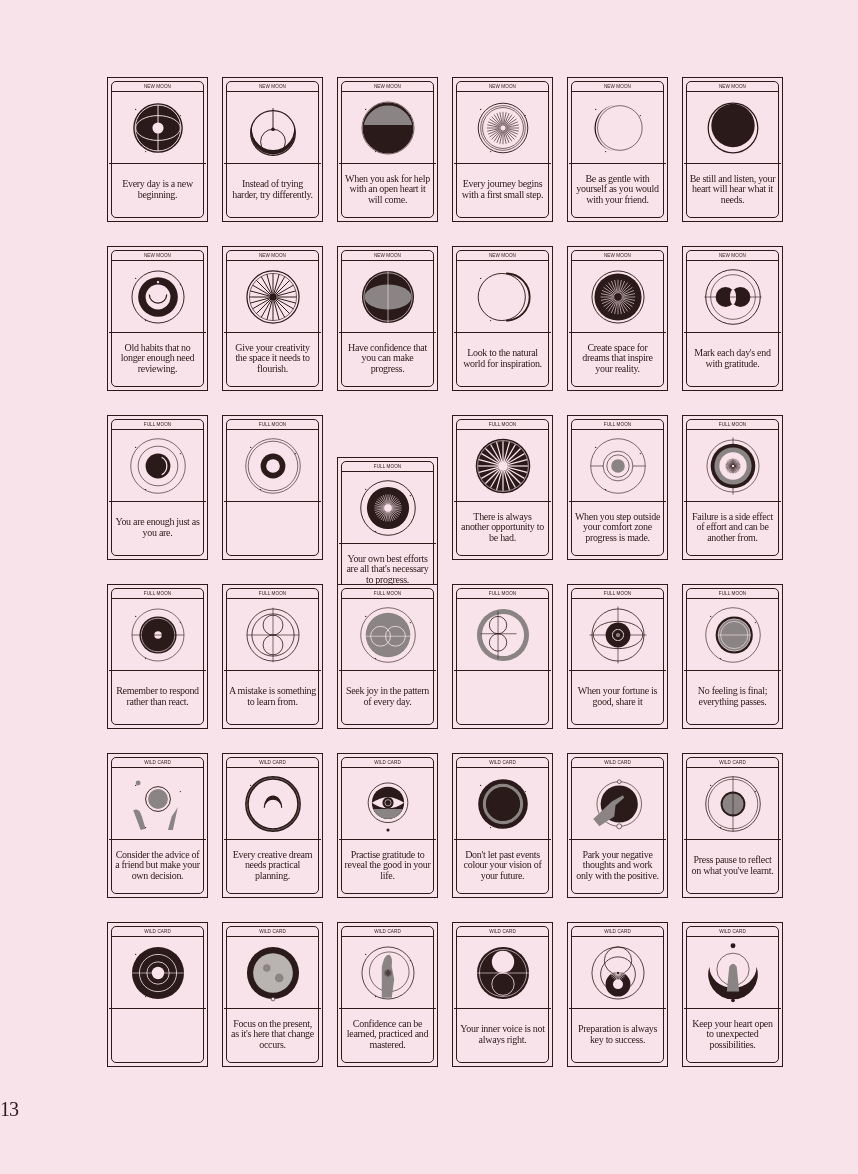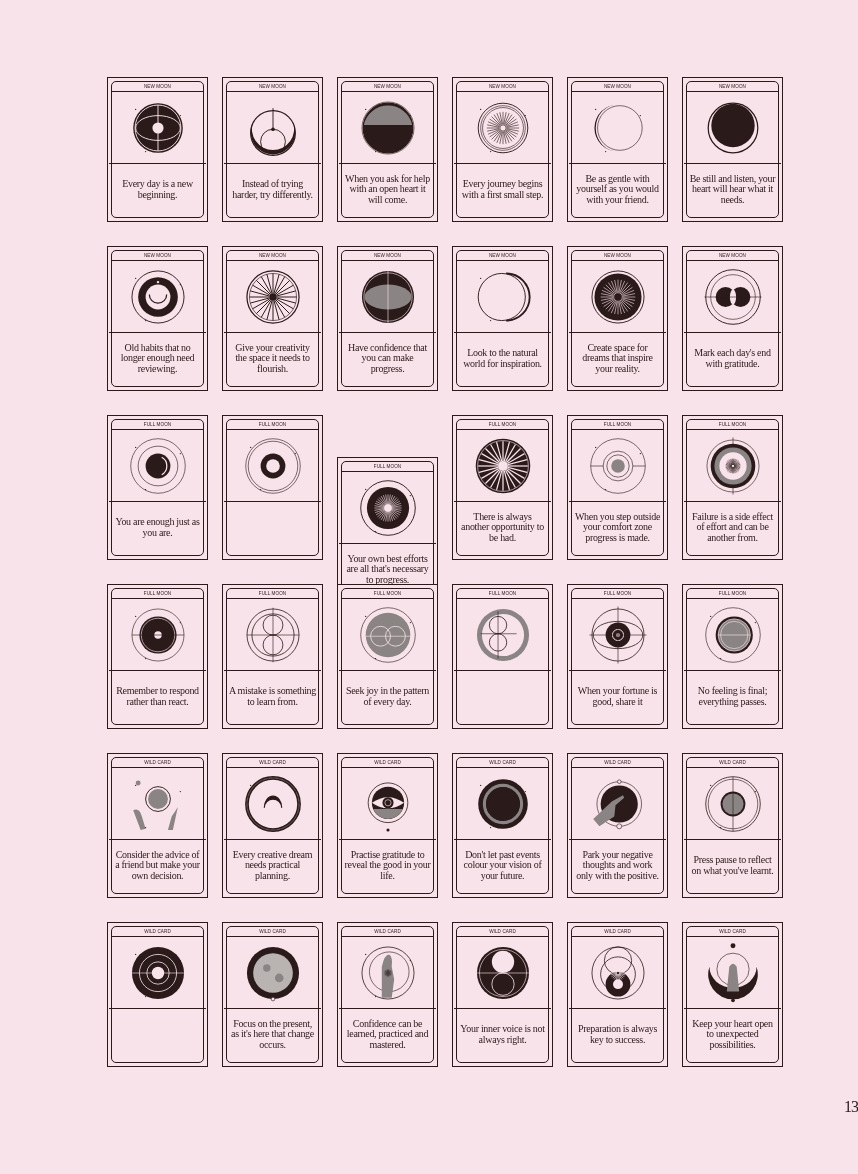--- a/index.html
+++ b/index.html
@@ -26,22 +26,22 @@
     display:flex; align-items:center; justify-content:center;
     border-bottom:1.2px solid #2a1a1a;
   }
   .card-art svg { width:62px; height:62px; }
   .card-text {
     position:absolute; left:2px; right:2px; top:82px; bottom:2px;
     display:flex; align-items:center; justify-content:center; text-align:center;
     font-size:10px; line-height:10.5px; letter-spacing:-0.3px;
   }
   .page-number {
-    position:absolute; left:0; right:0; top:1098px; text-align:right;
-    font-family:"Liberation Serif", serif; font-size:16px; letter-spacing:-1px;
+    position:absolute; left:0; right:0; top:1098px; text-align:left;
+    font-family:"Liberation Serif", serif; font-size:20px; letter-spacing:-1px;
   }
 </style>
 </head>
 <body>
 
 <div id="grid">
     <div class="card" style="left: 107px; top: 77px;">
       <div class="card-inner">
         <div class="card-header">New Moon</div>
         <div class="card-art">

